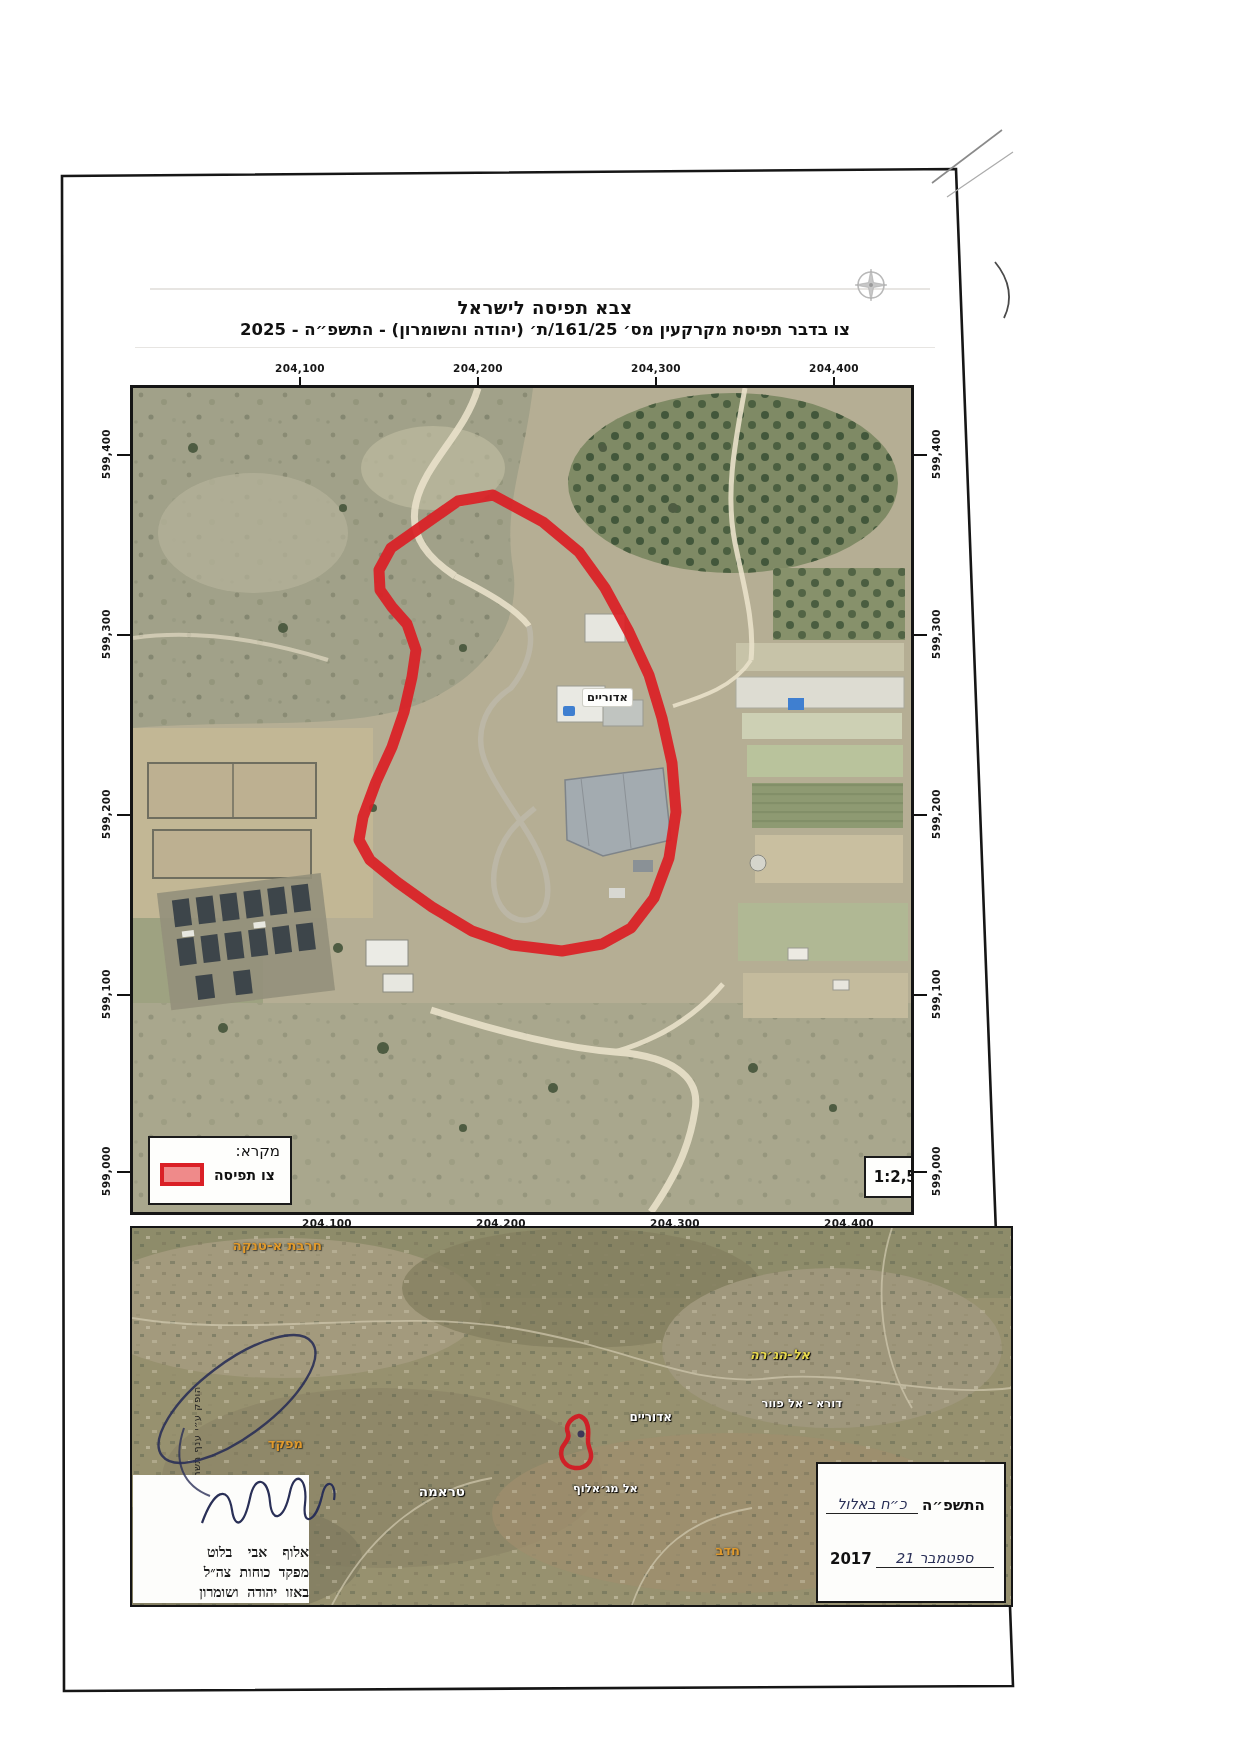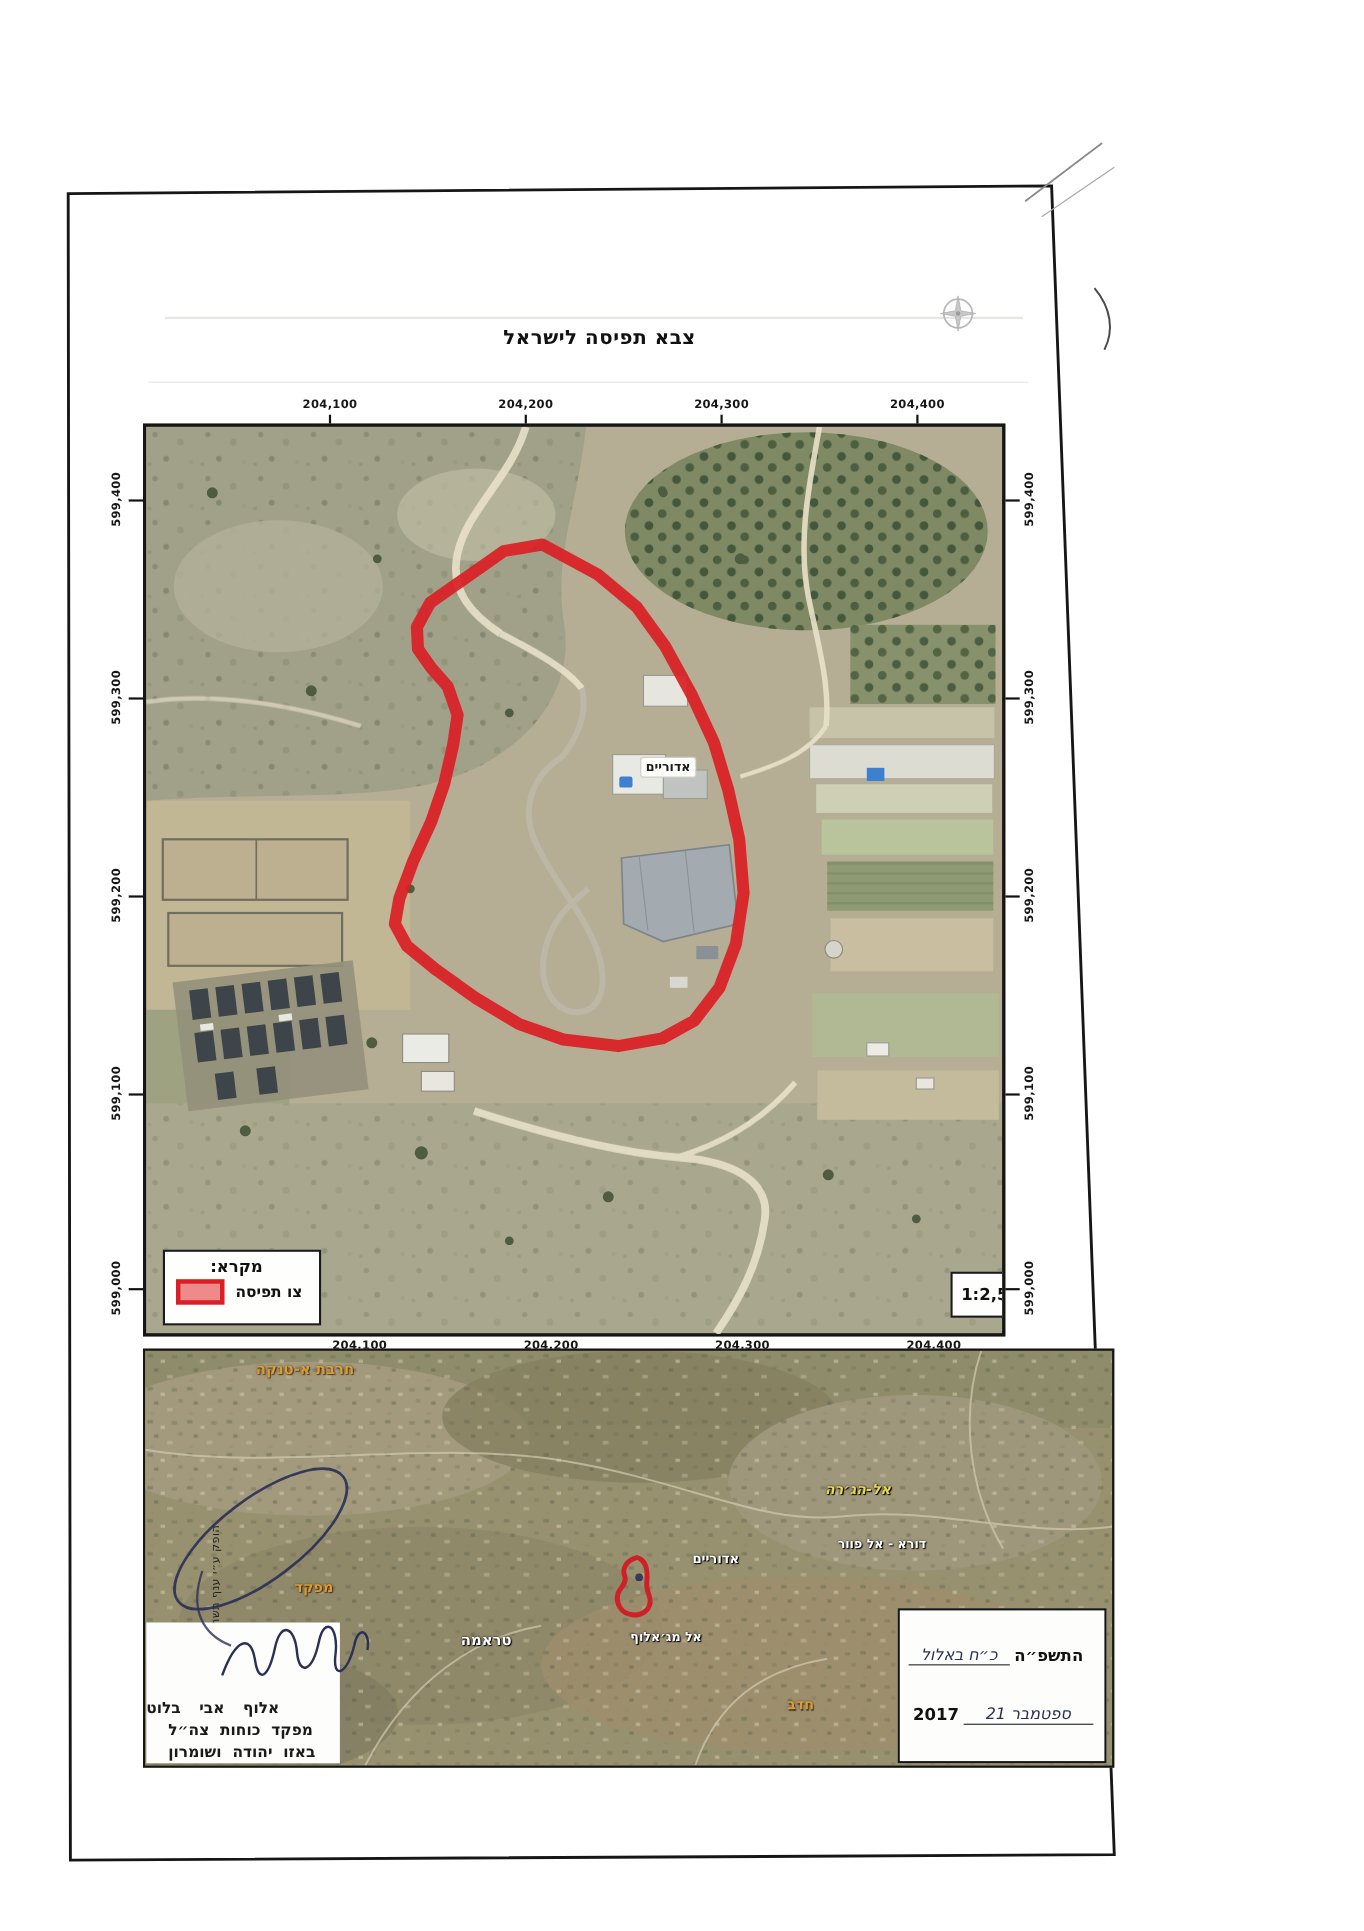--- a/index.html
+++ b/index.html
@@ -11,32 +11,32 @@
   .header{left:145px;top:297px;width:800px;text-align:center;direction:rtl;}
   .header .t1{font-size:18px;font-weight:bold;letter-spacing:.5px;}
   .header .t2{font-size:16.5px;font-weight:bold;margin-top:2px;}
   .streak{position:absolute;background:#e7e5e2;height:2px;}
   
   .main-map{left:130px;top:385px;width:778px;height:824px;border:3px solid #151515;background:#b5ae94;overflow:hidden;}
   .tick-label{position:absolute;font-size:10.5px;font-weight:bold;color:#161616;width:64px;text-align:center;letter-spacing:.3px;}
   .vtick{transform:rotate(-90deg);}
   .site-label{position:absolute;background:#fdfdfb;border-radius:2px;padding:1px 4px 2px 4px;font-size:11.5px;font-weight:bold;direction:rtl;color:#1c1c1c;box-shadow:0 0 0 1px #cfcfc6;}
   .legend-box{position:absolute;left:15px;top:748px;width:140px;height:65px;background:#fefefc;border:2px solid #1b1b1b;direction:rtl;}
-  .legend-title{font-size:15px;font-weight:bold;margin:4px 10px 2px 0;text-align:center;}
+  .legend-title{font-size:15px;font-weight:normal;margin:4px 10px 2px 0;}
   .legend-row{display:flex;direction:ltr;align-items:center;margin:3px 0 0 10px;}
   .legend-swatch{width:36px;height:15px;background:#ef8a8a;border:4px solid #da2026;box-sizing:content-box;}
   .legend-item{font-size:14px;font-weight:bold;margin-left:10px;direction:rtl;}
   .scale-box{position:absolute;left:731px;top:768px;width:130px;height:38px;background:#fefefc;border:2px solid #1b1b1b;direction:rtl;display:flex;align-items:center;justify-content:center;font-size:15px;font-weight:bold;}
   
   .overview-map{left:130px;top:1226px;width:879px;height:377px;border:2px solid #151515;background:#97916f;overflow:hidden;}
   .ov-label{position:absolute;text-align:right;font-weight:bold;direction:rtl;white-space:nowrap;z-index:3;}
   .lab-white{color:#ffffff;text-shadow:0 0 2px #000,1px 1px 1px #000;}
   .lab-orange{color:#e09a2d;text-shadow:0 0 2px rgba(0,0,0,.55),1px 1px 1px rgba(0,0,0,.5);}
   .lab-yellow{color:#e8d94e;text-shadow:0 0 2px #000,1px 1px 1px #000;}
-  .sig-box{position:absolute;left:1px;top:247px;width:176px;height:128px;background:#fdfdfb;z-index:4;direction:rtl;text-align:left;padding-top:68px;box-sizing:border-box;}
+  .sig-box{position:absolute;left:1px;top:247px;width:176px;height:128px;background:#fdfdfb;z-index:4;direction:rtl;text-align:right;padding-top:68px;box-sizing:border-box;font-family:Liberation Serif, serif;}
   .sig-box .sline{font-size:14px;font-weight:bold;line-height:20px;color:#1a1a1a;}
   .ws1{word-spacing:12px;}
   .ws2{word-spacing:5px;padding-left:20px;}
   .date-box{position:absolute;left:684px;top:234px;width:190px;height:141px;background:#fdfdfb;border:2px solid #161616;z-index:4;box-sizing:border-box;}
   .date-line{position:absolute;display:flex;direction:ltr;align-items:flex-end;}
   .hand{font-style:italic;color:#2a3057;font-size:14.5px;transform:rotate(-4deg);direction:rtl;white-space:nowrap;}
   .blank{border-bottom:1.5px solid #222;text-align:center;}
   .printed{font-size:15px;font-weight:bold;direction:rtl;margin:0 4px;}
   #ov-art,#ov-overlay{position:absolute;left:0;top:0;}
   #ov-overlay{z-index:6;pointer-events:none;}
@@ -73,20 +73,21 @@
       <line x1="913" y1="995" x2="927" y2="995"></line>
     <line x1="913" y1="1172" x2="927" y2="1172"></line>
   </g>
 </svg>
 
 <div class="streak" style="left:150px;top:288px;width:780px;"></div>
 <div class="streak" style="left:135px;top:347px;width:800px;height:1px;"></div>
 
 <div class="abs header">
   <div class="t1">צבא תפיסה לישראל</div>
+  <div class="t2">צו בדבר תפיסת מקרקעין מס׳ 161/25/ת׳ (יהודה והשומרון) - התשפ״ה - 2025</div>
 </div>
 
 <svg class="abs compass" viewBox="0 0 38 38">
   <circle cx="19" cy="19" r="13" fill="none" stroke="#b9b9b9" stroke-width="1.6"></circle>
   <path d="M19,3 L21.5,16.5 L35,19 L21.5,21.5 L19,35 L16.5,21.5 L3,19 L16.5,16.5 Z" fill="#c7c7c7" stroke="#a8a8a8" stroke-width="0.6"></path>
   <circle cx="19" cy="19" r="2" fill="#9a9a9a"></circle>
 </svg>
 
 <span class="tick-label" style="left:268px;top:362px;">204,100</span>
 <span class="tick-label" style="left:446px;top:362px;">204,200</span>

